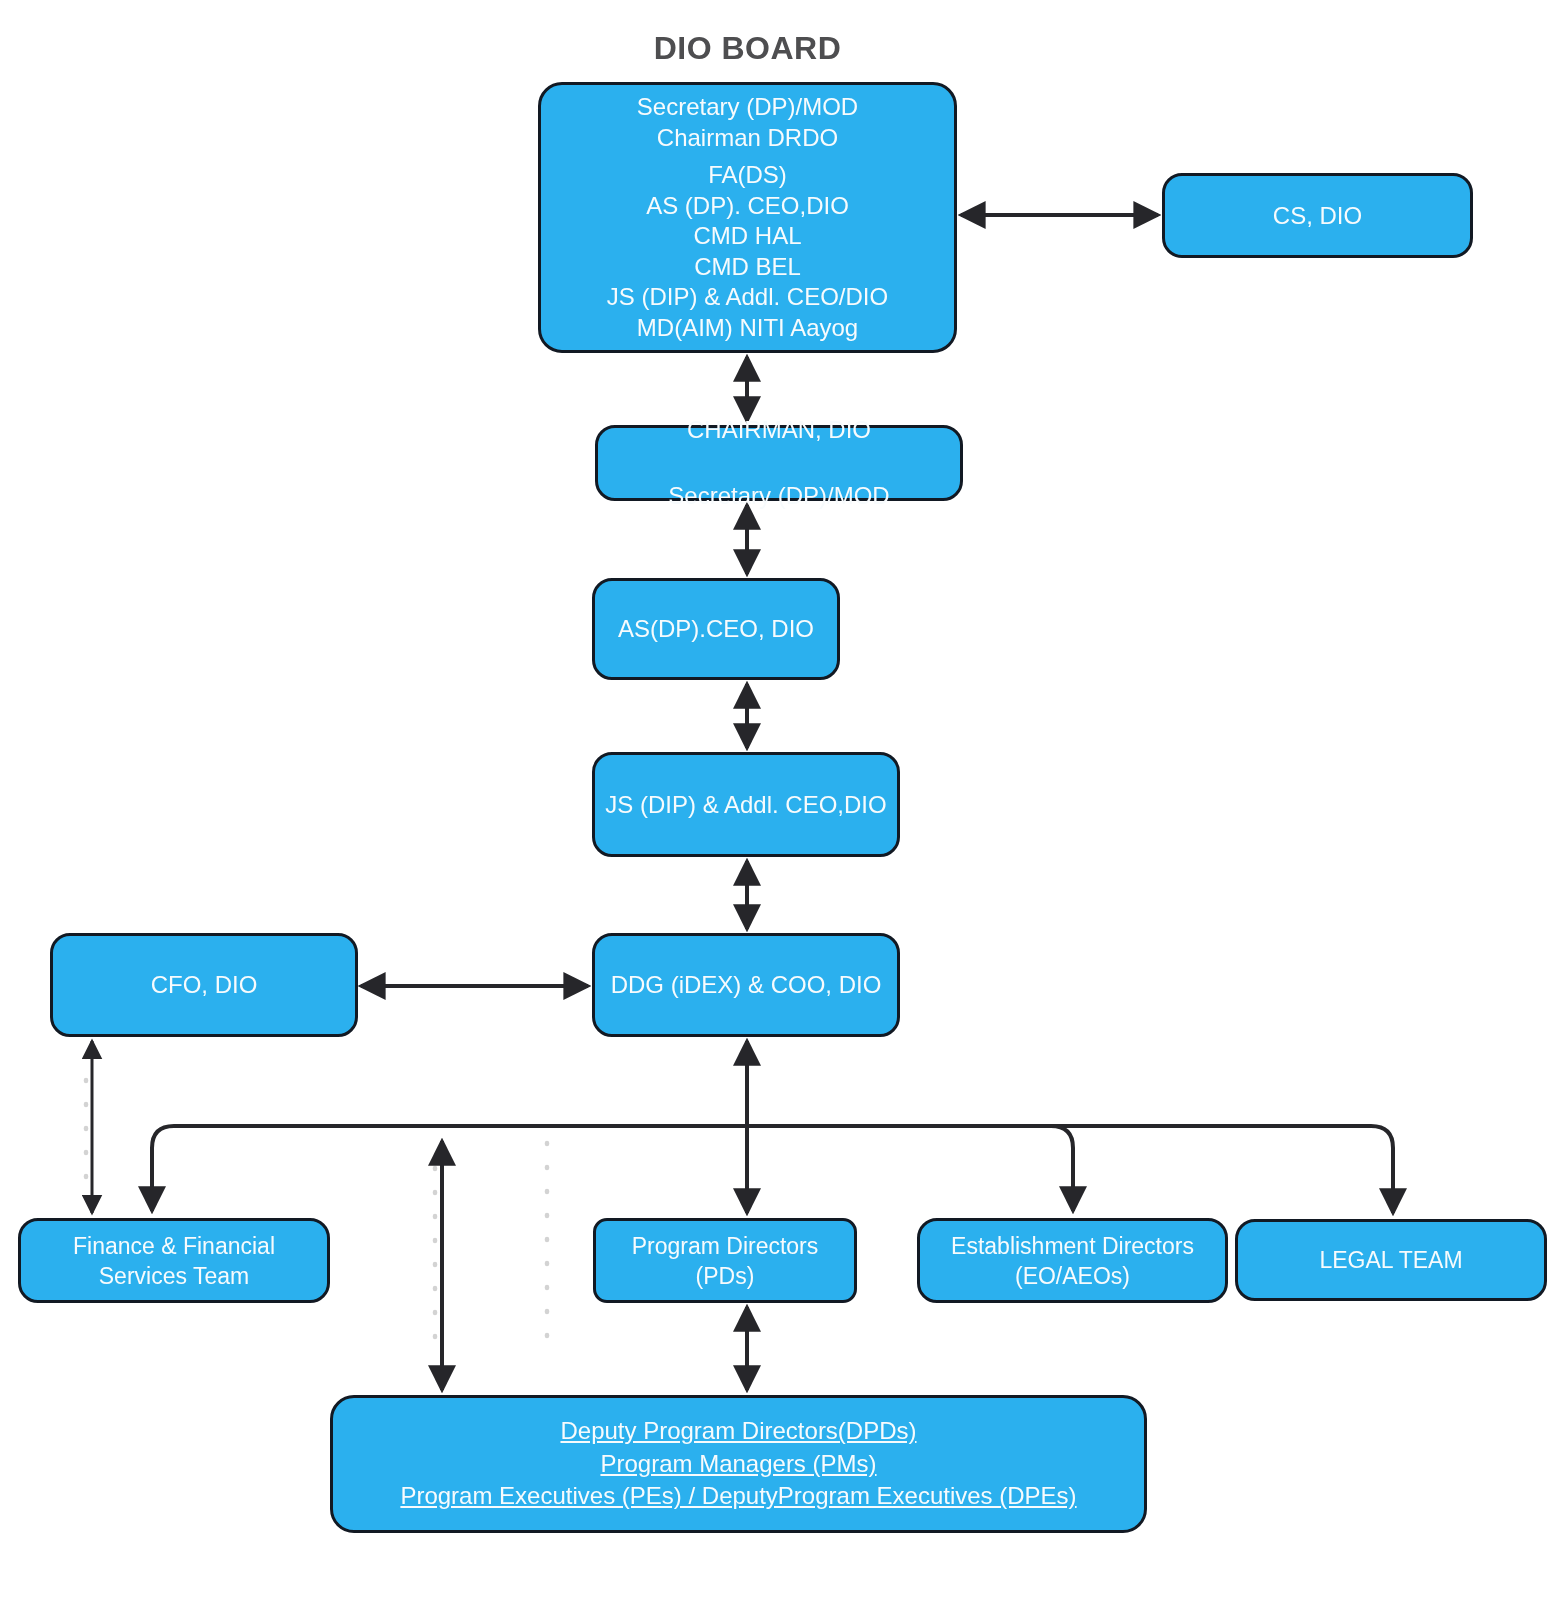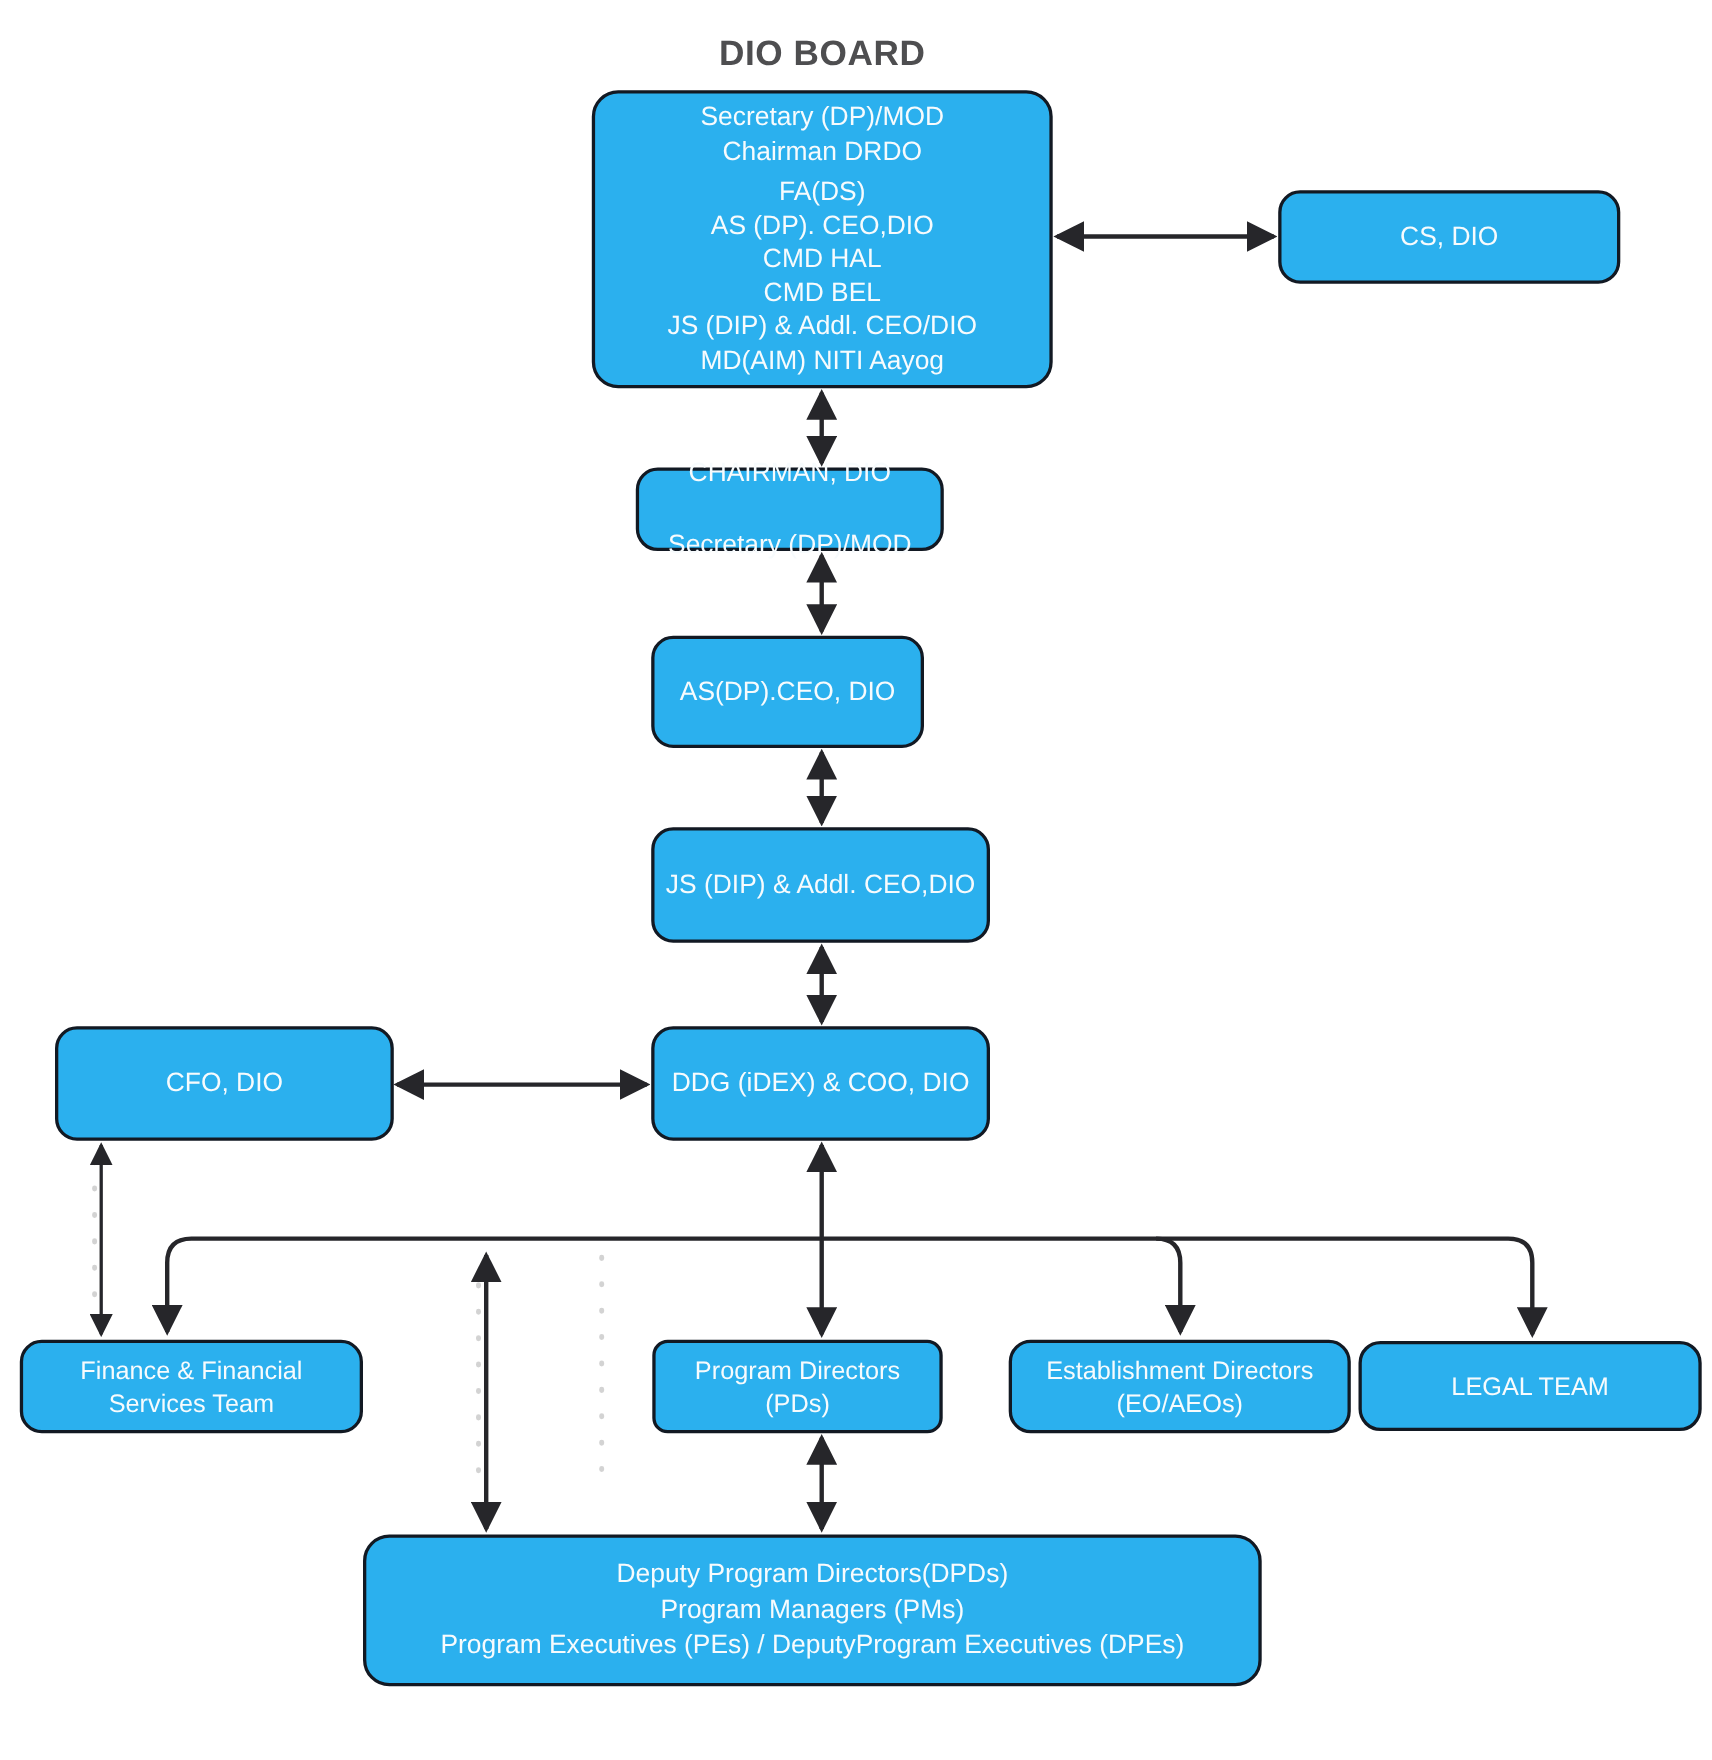--- a/index.html
+++ b/index.html
@@ -21,21 +21,21 @@
     border:3.5px solid var(--box-border,#121923);
     border-radius:20px;
     color:var(--box-text,#F7FBFD);
     display:flex;flex-direction:column;justify-content:center;align-items:center;
     text-align:center;font-size:24px;line-height:30px;
   }
   .node.big{border-radius:24px;line-height:30.5px;}
   .node.small{font-size:23px;}
   .node .ln{width:100%;}
   .node .ln.gap{margin-top:7px;}
-  .node.dpd{line-height:32.5px;border-radius:24px;}
+  .node.dpd{line-height:32.5px;border-radius:24px;text-decoration:underline;}
 </style>
 </head>
 <body>
 
 <div class="canvas">
 
   <div class="title">DIO BOARD</div>
 
   <svg class="connectors" width="1556" height="1600" viewBox="0 0 1556 1600" aria-hidden="true">
     <defs>
@@ -83,21 +83,21 @@
     <div class="ln">CMD HAL</div>
     <div class="ln">CMD BEL</div>
     <div class="ln">JS (DIP) &amp; Addl. CEO/DIO</div>
     <div class="ln">MD(AIM) NITI Aayog</div>
   </div>
 
   <div class="node" style="left:1162px;top:173px;width:311px;height:85px;">
     <div class="ln">CS, DIO</div>
   </div>
 
-  <div class="node" style="left:578px;top:425px;width:280px;height:76px;gap:36px;">
+  <div class="node" style="left:595px;top:425px;width:368px;height:76px;gap:36px;">
     <div class="ln">CHAIRMAN, DIO</div>
     <div class="ln">Secretary (DP)/MOD</div>
   </div>
 
   <div class="node" style="left:592px;top:578px;width:248px;height:102px;">
     <div class="ln">AS(DP).CEO, DIO</div>
   </div>
 
   <div class="node" style="left:592px;top:752px;width:308px;height:105px;">
     <div class="ln">JS (DIP) &amp; Addl. CEO,DIO</div>

